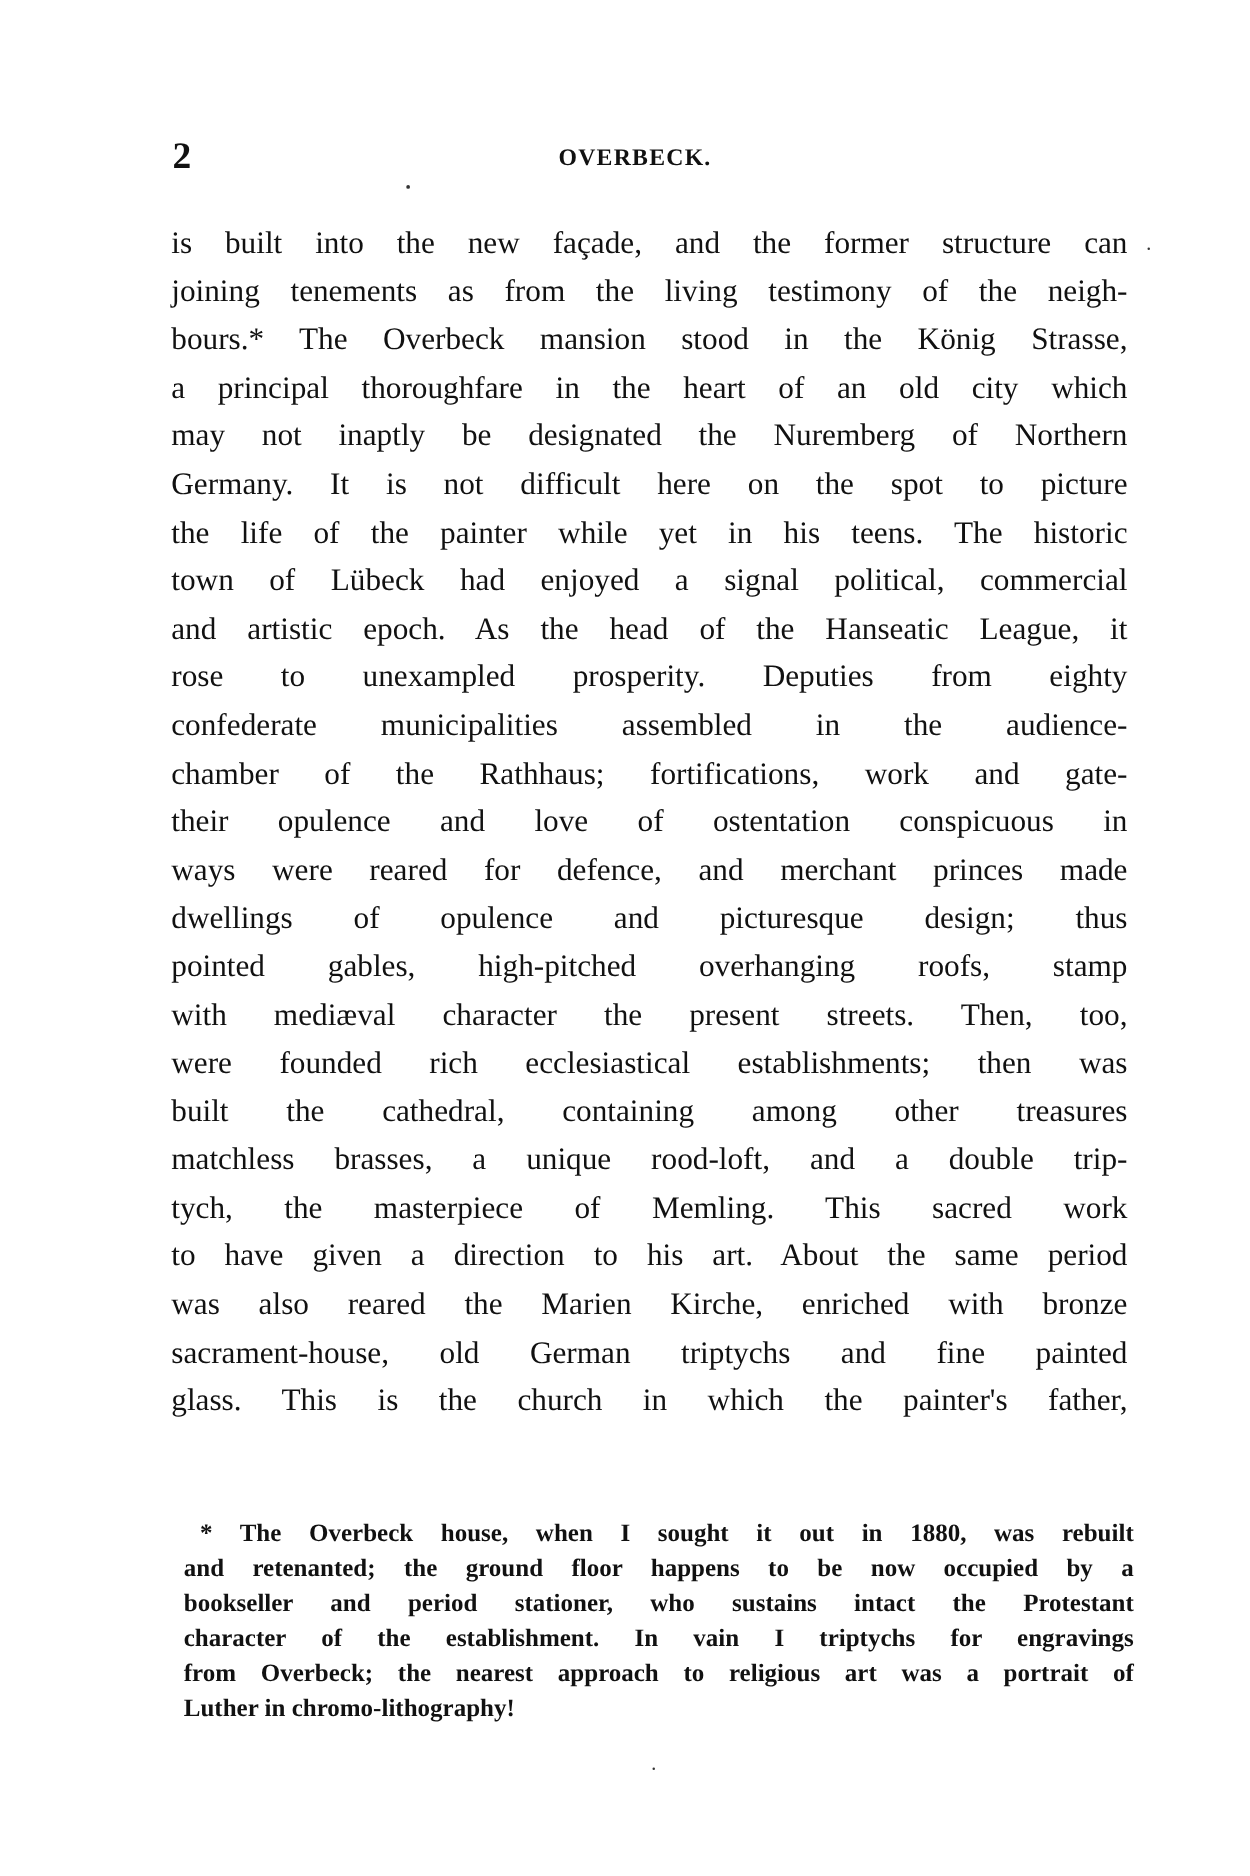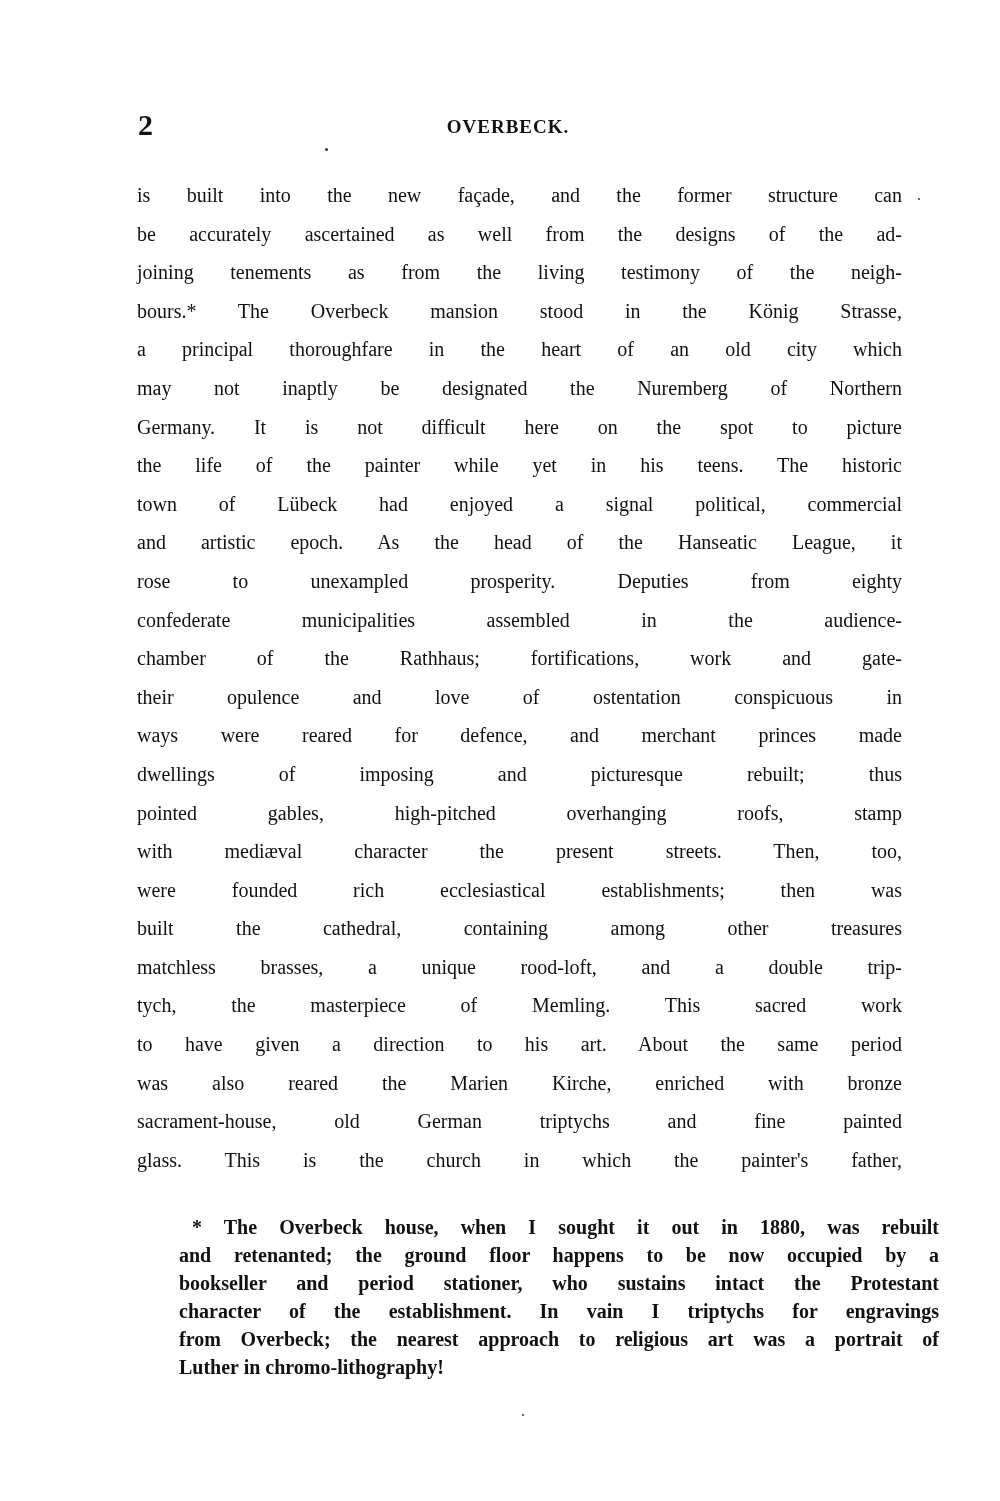--- a/index.html
+++ b/index.html
@@ -1,54 +1,53 @@
 <!DOCTYPE html>
 <html><head>
 <meta charset="utf-8">
 <style>
   html, body { margin: 0; padding: 0; background: #ffffff; }
   body { width: 1000px; height: 1501px; position: relative; overflow: hidden; }
   .page { position: absolute; left: 0; top: 0; width: 1000px; height: 1501px; background: #fff; color: #111; }
   .folio { position: absolute; left: 138px; top: 108px; font-family: "Liberation Serif", serif; font-size: 30px; font-weight: bold; }
   .running-head { position: absolute; left: 0; width: 956px; top: 116px; text-align: center; font-family: "Liberation Serif", serif; font-size: 19px; font-weight: bold; letter-spacing: 1px; padding-left: 60px; box-sizing: border-box; }
   .speck { position: absolute; width: 3px; height: 3px; background: #333; border-radius: 50%; }
-  .body-text { position: absolute; left: 137px; top: 176px; width: 765px; font-family: "Liberation Serif", serif; font-size: 20px; line-height: 38.6px; }
+  .body-text { position: absolute; left: 137px; top: 176px; width: 765px; font-family: "Liberation Serif", serif; font-size: 25px; line-height: 38.6px; }
   .line { display: block; text-align: justify; text-align-last: justify; white-space: nowrap; height: 38.6px; }
-  .footnotes { position: absolute; left: 147px; top: 1213px; width: 760px; font-family: "Liberation Serif", serif; font-size: 20px; font-weight: bold; line-height: 28px; margin-left: 32px; }
+  .footnotes { position: absolute; left: 147px; top: 1213px; width: 760px; font-family: "Liberation Serif", serif; font-size: 20px; font-weight: bold; line-height: 28px; }
   .fline { display: block; text-align: justify; text-align-last: justify; white-space: nowrap; height: 28px; }
   .fline.first { padding-left: 13px; }
   .fline.end { text-align-last: left; }
 </style>
 </head>
 <body>
 
 <div class="page">
   <div class="folio">2</div>
   <div class="running-head">OVERBECK.</div>
   <div class="speck" style="left:325px; top:148px;"></div>
   <div class="speck" style="left:918px; top:198px; width:2px; height:2px;"></div>
   <div class="speck" style="left:522px; top:1414px; width:2px; height:2px;"></div>
 
   <div class="body-text">
     <span class="line">is built into the new façade, and the former structure can</span>
-    <span class="line">be accurately ascertained as well from the designs of the ad-</span>
     <span class="line">joining tenements as from the living testimony of the neigh-</span>
     <span class="line">bours.* The Overbeck mansion stood in the König Strasse,</span>
     <span class="line">a principal thoroughfare in the heart of an old city which</span>
     <span class="line">may not inaptly be designated the Nuremberg of Northern</span>
     <span class="line">Germany. It is not difficult here on the spot to picture</span>
     <span class="line">the life of the painter while yet in his teens. The historic</span>
     <span class="line">town of Lübeck had enjoyed a signal political, commercial</span>
     <span class="line">and artistic epoch. As the head of the Hanseatic League, it</span>
     <span class="line">rose to unexampled prosperity. Deputies from eighty</span>
     <span class="line">confederate municipalities assembled in the audience-</span>
     <span class="line">chamber of the Rathhaus; fortifications, work and gate-</span>
     <span class="line">their opulence and love of ostentation conspicuous in</span>
     <span class="line">ways were reared for defence, and merchant princes made</span>
-    <span class="line">dwellings of imposing and picturesque rebuilt; thus</span>
+    <span class="line">dwellings of opulence and picturesque design; thus</span>
     <span class="line">pointed gables, high-pitched overhanging roofs, stamp</span>
     <span class="line">with mediæval character the present streets. Then, too,</span>
     <span class="line">were founded rich ecclesiastical establishments; then was</span>
     <span class="line">built the cathedral, containing among other treasures</span>
     <span class="line">matchless brasses, a unique rood-loft, and a double trip-</span>
     <span class="line">tych, the masterpiece of Memling. This sacred work</span>
     <span class="line">to have given a direction to his art. About the same period</span>
     <span class="line">was also reared the Marien Kirche, enriched with bronze</span>
     <span class="line">sacrament-house, old German triptychs and fine painted</span>
     <span class="line">glass. This is the church in which the painter's father,</span>

